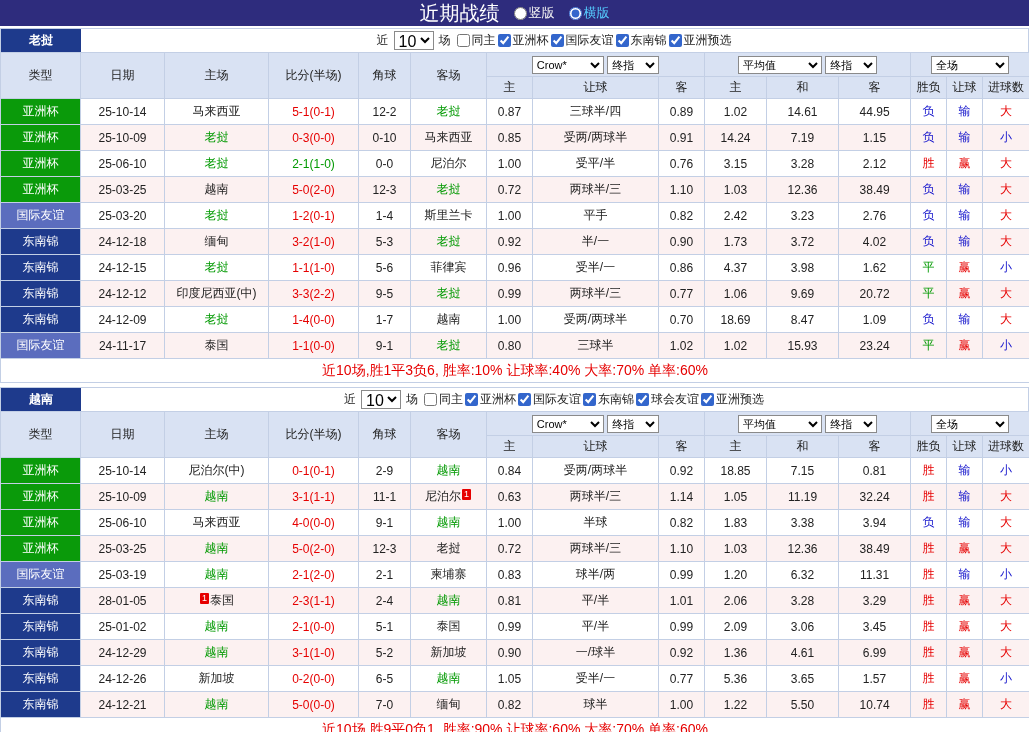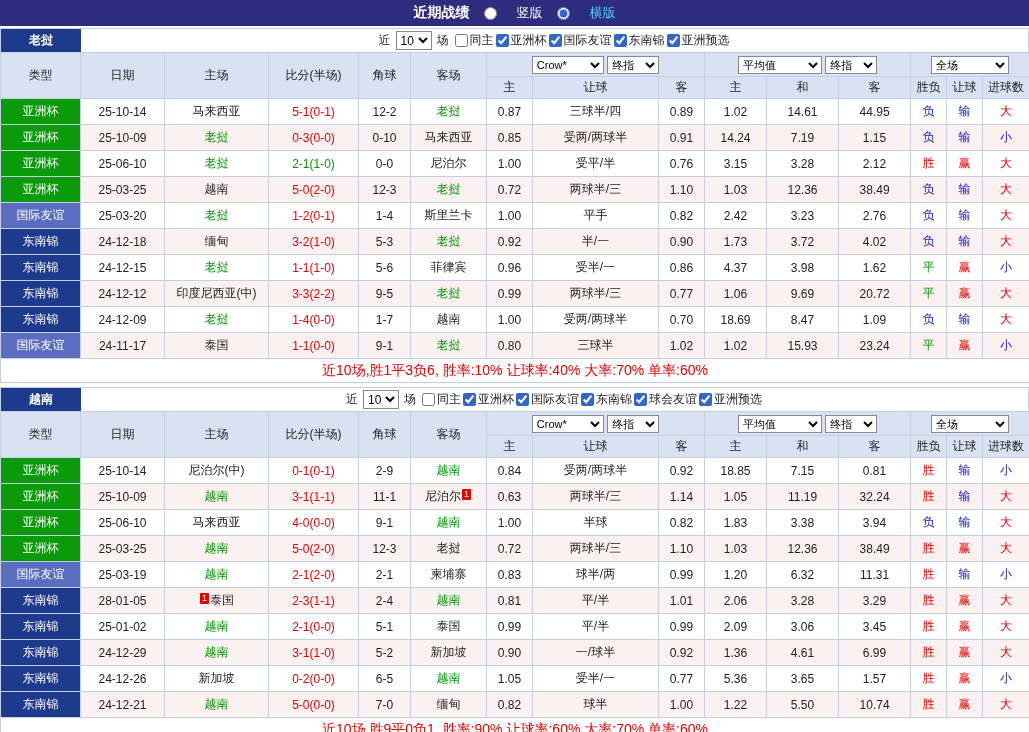--- a/index.html
+++ b/index.html
@@ -14,31 +14,31 @@
     --result-red:#e60000;
     --result-blue:#1414cc;
     --result-green:#009900;
     --team-green:#009900;
     --summary-red:#e60000;
     --view-active:#55ccff;
   }
   *{box-sizing:border-box;}
   body{margin:0;width:1029px;background:#fff;font-family:"Liberation Sans","DejaVu Sans",sans-serif;font-size:12px;color:#222;}
   .titlebar{height:26px;background:var(--titlebar-bg);color:#fff;display:flex;align-items:center;justify-content:center;gap:14px;}
-  .titlebar .title{font-weight:bold;font-size:14px;}
-  .vopt{display:inline-flex;align-items:center;gap:20px;cursor:pointer;font-size:13px;color:#f2f2f2;}
+  .titlebar .title{font-weight:normal;font-size:20px;}
+  .vopt{display:inline-flex;align-items:center;gap:2px;cursor:pointer;font-size:13px;color:#f2f2f2;}
   .vopt.active span{color:var(--view-active);}
   input[type=radio],input[type=checkbox]{accent-color:#3366cc;margin:0;}
   input[type=radio]{width:13px;height:13px;}
   section{margin-top:4px;}
   section:first-of-type{margin-top:2px;}
   .section-head{display:flex;height:24px;border:1px solid var(--grid-border);border-bottom:none;}
   .team-cell{width:80px;background:var(--section-team-bg);color:#fff;font-weight:bold;display:flex;align-items:center;justify-content:center;}
   .filters{flex:1;display:flex;align-items:center;justify-content:center;gap:5px;background:#fff;}
-  .filters .cnt{height:19px;font-size:12px;}
+  .filters .cnt{height:19px;font-size:16px;}
   .cb{display:inline-flex;align-items:center;gap:2px;margin:0 1px;cursor:pointer;}
   .cb input{width:13px;height:13px;}
   table{width:1029px;border-collapse:collapse;table-layout:fixed;}
   th,td{border:1px solid var(--grid-border);text-align:center;padding:0 1px;white-space:nowrap;overflow:hidden;}
   thead th{background:var(--header-bg);font-weight:normal;color:#222;height:22px;}
   thead .selrow{height:24px;}
   tbody td{height:26px;background:#fff;}
   tbody tr:nth-child(even) td{background:var(--alt-row-bg);}
   td.t-acup{background:var(--type-asian-cup) !important;color:#fff;}
   td.t-intl{background:var(--type-intl-friendly) !important;color:#fff;}

